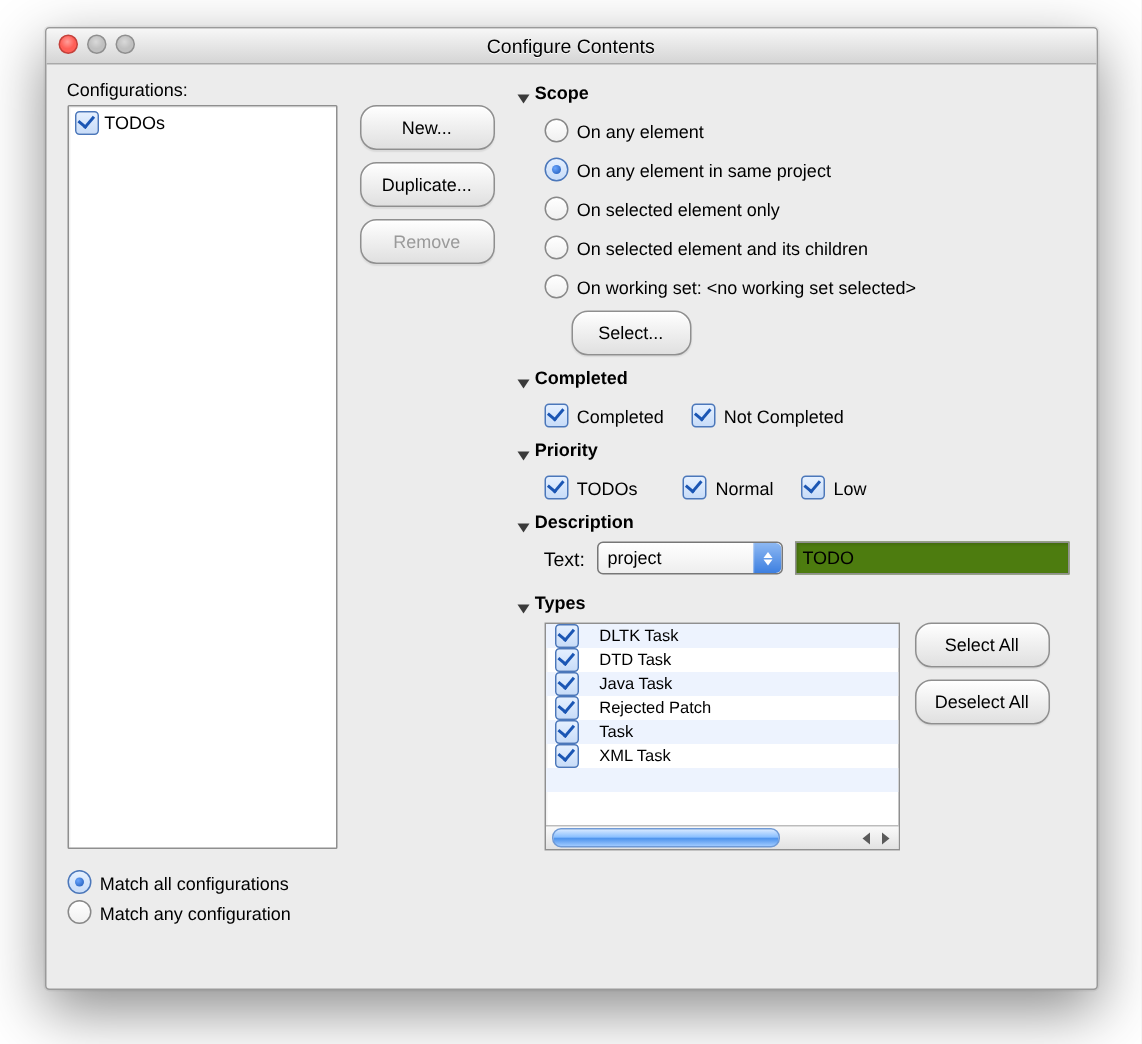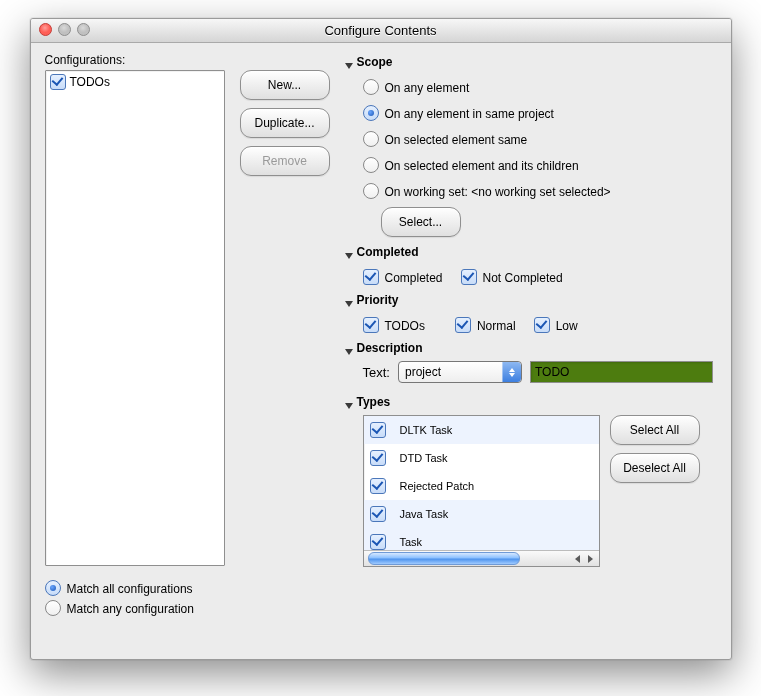--- a/index.html
+++ b/index.html
@@ -72,21 +72,21 @@
   .arr-d{width:0;height:0;border-left:3px solid transparent;border-right:3px solid transparent;border-top:4px solid #fff}
   .text-input{flex:1;height:20px;border:1px solid #8f8f8f;background:#4d7c0f;font:12px Arial;padding:0 4px;box-shadow:inset 1px 1px 2px rgba(0,0,0,.15)}
   .desc-row{display:flex;align-items:center;gap:8px;margin-left:18px}
   .types-box{display:flex;gap:10px;margin-left:18px}
   .types-list{
     width:235px;height:150px;background:#fff;border:1px solid #8f8f8f;position:relative;
     box-shadow:inset 1px 1px 0 rgba(0,0,0,.05);
     display:flex;flex-direction:column;
   }
   .types-rows{flex:1;overflow:hidden}
-  .type-row{height:28px;display:flex;align-items:center;padding:0 6px;gap:14px;font-size:11px}
+  .type-row{height:16px;display:flex;align-items:center;padding:0 6px;gap:14px;font-size:11px}
   .type-row.alt{background:#edf3fe}
   .hscroll{height:15px;border-top:1px solid #bcbcbc;background:linear-gradient(#fafafa,#e2e2e2);display:flex;align-items:center;position:relative;padding:0 30px 0 4px}
   .thumb{height:11px;flex:1;max-width:150px;border-radius:6px;border:1px solid #6f9ad6;background:linear-gradient(to bottom,#d6e8ff 0%,#8bc0ff 45%,#4f94ed 55%,#9fcaff 100%)}
   .hscroll-arrows{position:absolute;right:2px;top:1px;display:flex;gap:0}
   .sa{width:13px;height:13px;display:flex;align-items:center;justify-content:center}
   .tri-l{width:0;height:0;border-top:4px solid transparent;border-bottom:4px solid transparent;border-right:5px solid #5a5a5a}
   .tri-r{width:0;height:0;border-top:4px solid transparent;border-bottom:4px solid transparent;border-left:5px solid #5a5a5a}
   .types-btns{display:flex;flex-direction:column;gap:8px}
   .match-block{padding:2px 0 0 0}
   .footer{
@@ -150,21 +150,21 @@
             <span>On any element</span>
           </div>
         <div class="radio-row">
             <span class="radio-outer checked">
               <span class="radio-dot"></span>
             </span>
             <span>On any element in same project</span>
           </div>
         <div class="radio-row">
             <span class="radio-outer"></span>
-            <span>On selected element same</span>
+            <span>On selected element only</span>
           </div>
         <div class="radio-row">
             <span class="radio-outer"></span>
             <span>On selected element and its children</span>
           </div>
         <div class="radio-row">
           <span class="radio-outer"></span>
           <span><span>On working set: </span><span class="">&lt;no working set selected&gt;</span></span>
         </div>
         <div class="select-btn-row">
@@ -229,27 +229,27 @@
           <div class="types-list">
             <div class="types-rows" id="types-rows">
                 <div class="type-row alt">
                   <span class="aqua-check checked"></span>
                   <span>DLTK Task</span>
                 </div>
                 <div class="type-row">
                   <span class="aqua-check checked"></span>
                   <span>DTD Task</span>
                 </div>
+                <div class="type-row alt">
+                  <span class="aqua-check checked"></span>
+                  <span>Java Task</span>
+                </div>
                 <div class="type-row">
                   <span class="aqua-check checked"></span>
                   <span>Rejected Patch</span>
-                </div>
-                <div class="type-row alt">
-                  <span class="aqua-check checked"></span>
-                  <span>Java Task</span>
                 </div>
                 <div class="type-row alt">
                   <span class="aqua-check checked"></span>
                   <span>Task</span>
                 </div>
                 <div class="type-row">
                   <span class="aqua-check checked"></span>
                   <span>XML Task</span>
                 </div>
                 <div class="type-row alt"></div>

